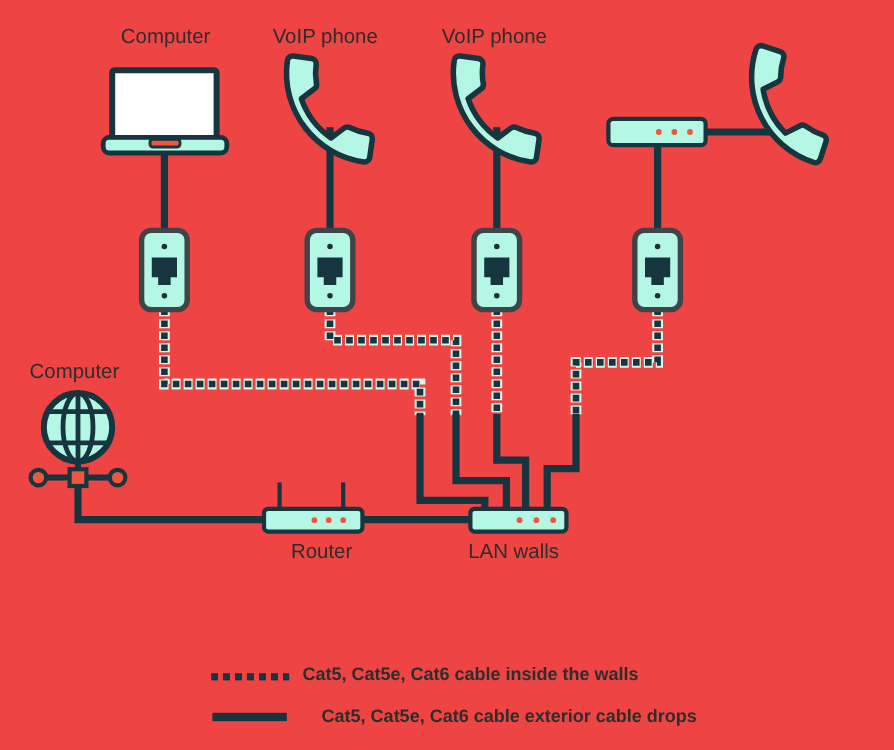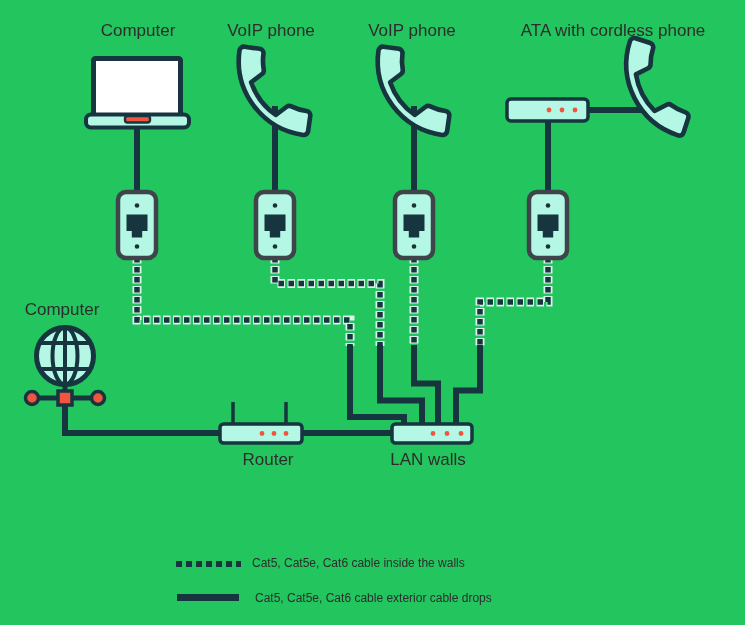--- a/index.html
+++ b/index.html
@@ -1,26 +1,26 @@
 <!DOCTYPE html>
 <html><head>
 <meta charset="utf-8">
 <style>
   html,body{margin:0;padding:0;background:#ffffff;}
   .canvas{
-    position:relative;width:745px;height:625px;background:#22c55e;overflow:hidden;
+    position:relative;width:745px;height:625px;background:#ef4444;overflow:hidden;
     font-family:"Liberation Sans", sans-serif;
   }
   .diagram-svg{position:absolute;left:0;top:0;}
   .node-label{
     position:absolute;transform:translateX(-50%);
     font-size:17px;line-height:20px;font-weight:500;color:#2d2d2d;white-space:nowrap;
   }
   .legend-label{
-    position:absolute;font-size:12px;line-height:18px;font-weight:400;color:#2d2d2d;white-space:nowrap;
+    position:absolute;font-size:15px;line-height:18px;font-weight:700;color:#2d2d2d;white-space:nowrap;
   }
   .legend-swatch-dashed{
     position:absolute;left:176px;top:561px;width:65px;height:6px;
     background:repeating-linear-gradient(90deg,#16353f 0 6px,transparent 6px 10px);
   }
   .legend-swatch-solid{
     position:absolute;left:177px;top:594px;width:62px;height:7px;background:#16353f;
   }
 </style>
 </head>
@@ -121,23 +121,22 @@
       <rect x="392" y="424" width="80" height="19" rx="3.5" fill="#b3f7e4" stroke="#16353f" stroke-width="3.5"></rect>
       <circle cx="433" cy="433.5" r="2.4" fill="#f0563f"></circle>
       <circle cx="447" cy="433.5" r="2.4" fill="#f0563f"></circle>
       <circle cx="461" cy="433.5" r="2.4" fill="#f0563f"></circle>
     </g>
   </svg>
 
   <div class="node-label" style="left:138px;top:21px">Computer</div>
   <div class="node-label" style="left:271px;top:21px">VoIP phone</div>
   <div class="node-label" style="left:412px;top:21px">VoIP phone</div>
-  <div class="node-label" style="left:613px;top:21px">ATA with cordless phone</div>
   <div class="node-label" style="left:62px;top:300px">Computer</div>
   <div class="node-label" style="left:268px;top:450px">Router</div>
   <div class="node-label" style="left:428px;top:450px">LAN walls</div>
 
   <div class="legend-swatch-dashed"></div>
   <div class="legend-label" style="left:252px;top:554px">Cat5, Cat5e, Cat6 cable inside the walls</div>
   <div class="legend-swatch-solid"></div>
-  <div class="legend-label" style="left:255px;top:589px">Cat5, Cat5e, Cat6 cable exterior cable drops</div>
+  <div class="legend-label" style="left:268px;top:589px">Cat5, Cat5e, Cat6 cable exterior cable drops</div>
 
 </div>
 
 </body></html>

